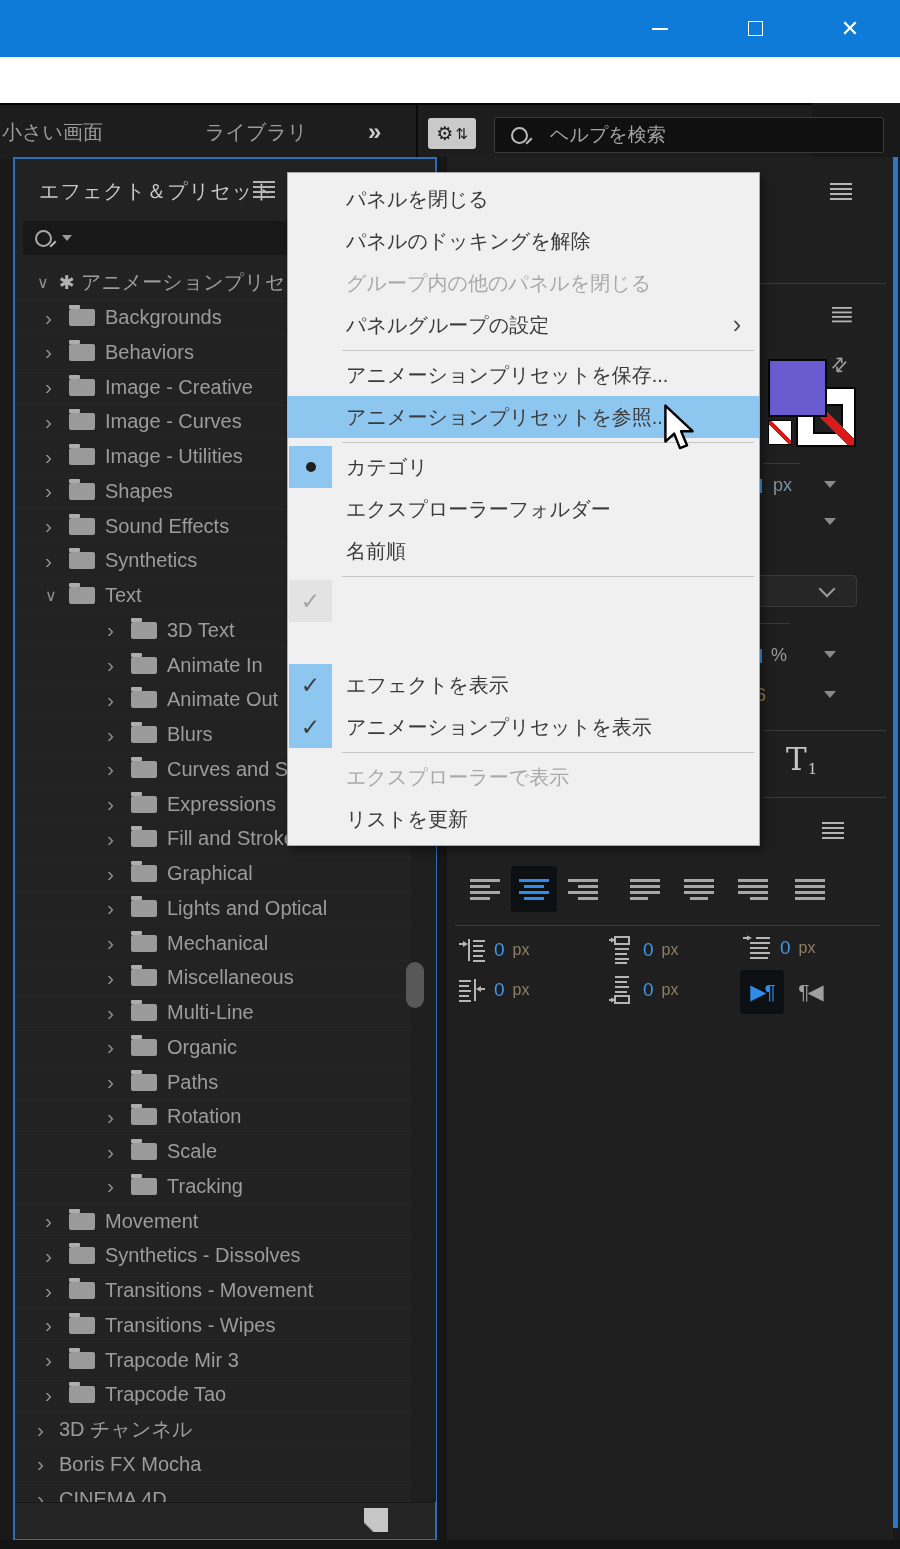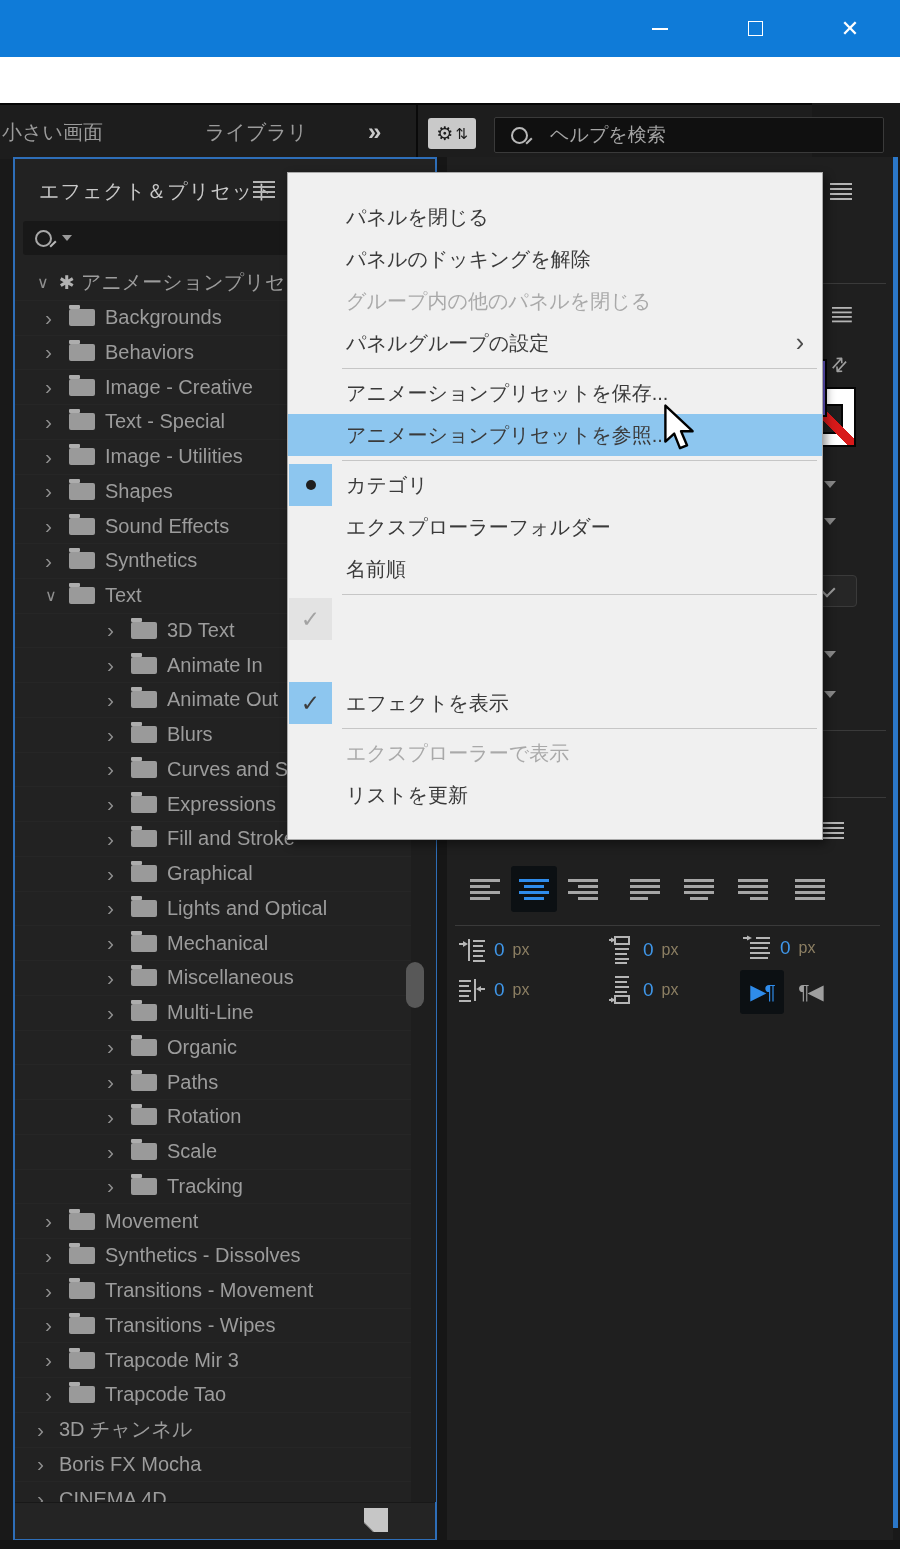--- a/index.html
+++ b/index.html
@@ -95,22 +95,22 @@
   .abtn svg rect{fill:#a6a6a6;}
   .abtn.active svg rect{fill:#2f8ceb;}
   .pval{color:#3f96e8;font-size:19px;}
   .punit{color:#8c7f63;font-size:16px;}
   .igroup{position:absolute;display:flex;align-items:center;gap:8px;}
   .dirbtn{position:absolute;width:44px;height:44px;border-radius:3px;display:flex;align-items:center;justify-content:center;
           font-size:21px;color:#9f9f9f;letter-spacing:-2px;}
   .dirbtn.active{background:#0c1013;color:#2f8ceb;}
 
   
-  .cmenu{left:287px;top:172px;width:536px;background:#f0f0f0;border:1px solid #a9a9a9;box-sizing:border-box;
-         box-shadow:3px 4px 9px rgba(0,0,0,0.45);padding:23px 0;z-index:50;}
+  .cmenu{left:287px;top:172px;width:473px;background:#f0f0f0;border:1px solid #a9a9a9;box-sizing:border-box;
+         box-shadow:3px 4px 9px rgba(0,0,0,0.45);padding:5px 0;z-index:50;}
   .mi{position:relative;height:42px;display:flex;align-items:center;padding-left:58px;font-size:20px;color:#3a3a3a;
       box-sizing:border-box;}
   .mi .gut{position:absolute;left:1px;top:0;bottom:0;width:43px;display:flex;align-items:center;justify-content:center;}
   .mi.radio-on .gut{background:#8dc6ef;}
   .mi.radio-on .gut::after{content:"";width:10px;height:10px;border-radius:50%;background:#1f1f1f;}
   .mi.check-on .gut{background:#8dc6ef;}
   .mi.check-on .gut::after{content:"✓";font-size:23px;color:#3d3d3d;}
   .mi.check-disabled .gut{background:#e3e3e3;}
   .mi.check-disabled .gut::after{content:"✓";font-size:23px;color:#a3a3a3;}
   .mi.disabled{color:#a9a9a9;}
@@ -194,21 +194,21 @@
         <div class="trow collapsed folder lv1">
           <span class="chev"></span>
 
           <span class="ficon"></span>
           <span class="tlabel">Image - Creative</span>
         </div>
         <div class="trow collapsed folder lv1">
           <span class="chev"></span>
 
           <span class="ficon"></span>
-          <span class="tlabel">Text - Special</span>
+          <span class="tlabel">Image - Curves</span>
         </div>
         <div class="trow collapsed folder lv1">
           <span class="chev"></span>
 
           <span class="ficon"></span>
           <span class="tlabel">Image - Utilities</span>
         </div>
         <div class="trow collapsed folder lv1">
           <span class="chev"></span>
 
@@ -661,20 +661,25 @@
       </div>
       <div class="mi normal">
         <span class="gut"></span>
 
       </div>
       <div class="mi check-on">
         <span class="gut"></span>
         <span class="mi-label">エフェクトを表示</span>
 
       </div>
+      <div class="mi check-on">
+        <span class="gut"></span>
+        <span class="mi-label">アニメーションプリセットを表示</span>
+
+      </div>
       <div class="mi separator">
         <span class="gut"></span>
         <span class="mi-label"></span>
 
       </div>
       <div class="mi disabled">
         <span class="gut"></span>
         <span class="mi-label">エクスプローラーで表示</span>
 
       </div>

